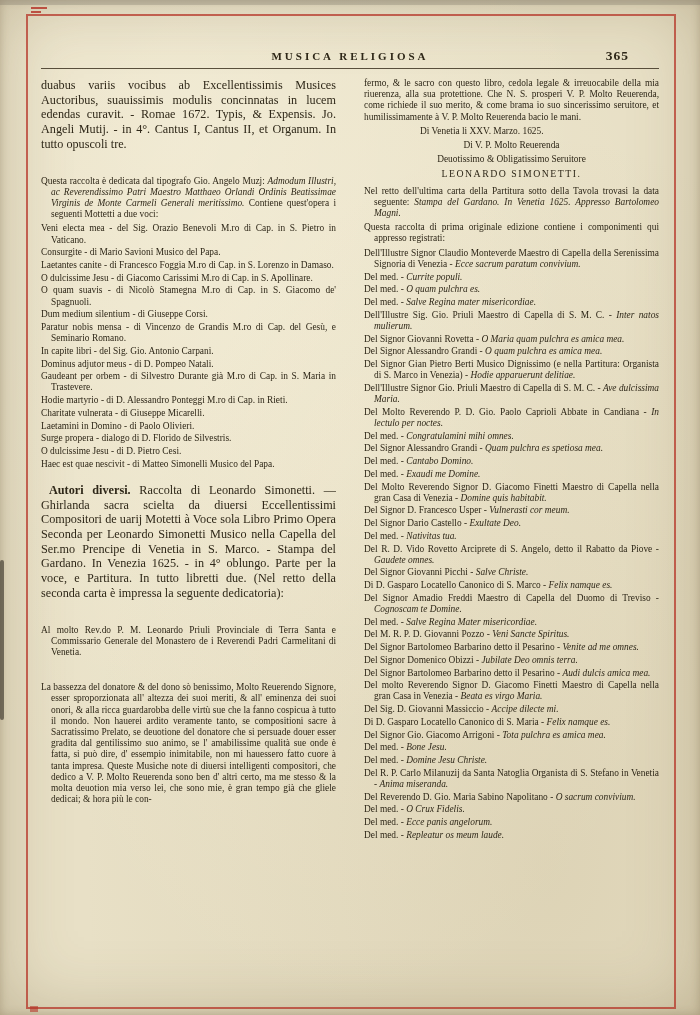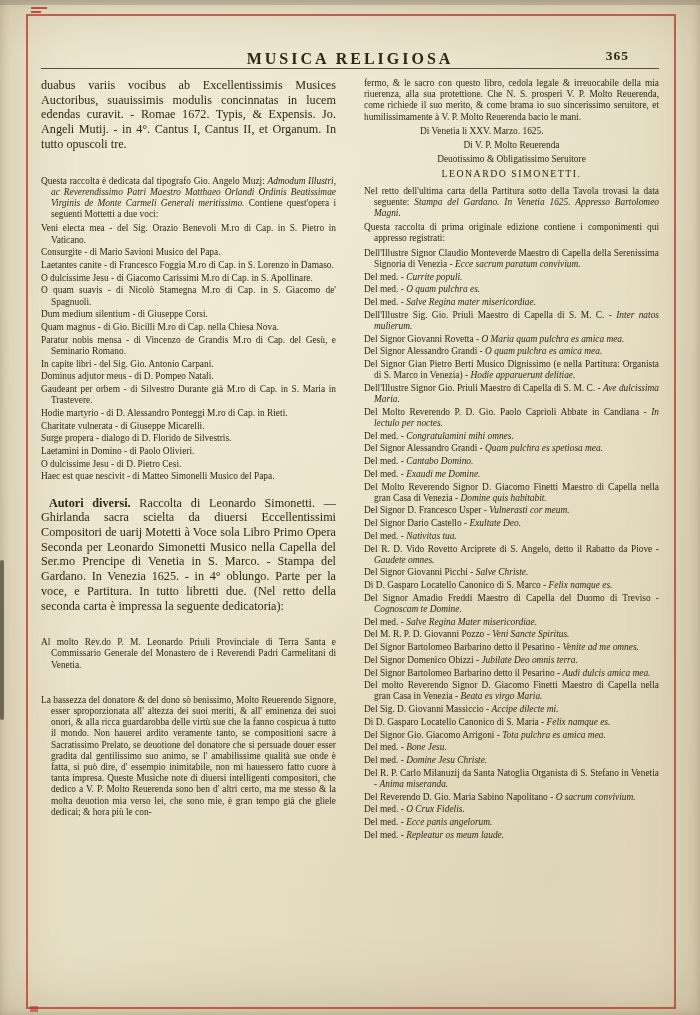--- a/index.html
+++ b/index.html
@@ -27,21 +27,21 @@
   .tick-b { left:31px; top:11px; width:10px; height:2px; }
   .tick-c { left:30px; bottom:3px; width:8px; height:6px; opacity:.7; }
   .scan-sliver { position:absolute; left:0; top:560px; width:4px; height:160px; background:rgba(35,30,22,0.55); border-radius:2px; }
   .top-shade { position:absolute; left:0; top:0; right:0; height:5px; background:rgba(120,112,98,0.30); }
 
   .content { position:absolute; left:41px; right:41px; top:48px; bottom:14px; }
 
   .pg-header { position:relative; height:20px; border-bottom:1px solid rgba(62,52,34,0.85); margin-bottom:9px; }
   .running-title {
     position:absolute; left:0; right:0; text-align:center;
-    font-weight:bold; font-size:16px; letter-spacing:3px; top:2px;
+    font-weight:bold; font-size:11px; letter-spacing:3px; top:2px;
   }
   .page-number { position:absolute; right:30px; top:0; font-weight:bold; font-size:13.5px; letter-spacing:1px; }
 
   .columns { display:flex; gap:28px; }
   .col { width:301px; }
 
   p { margin:0 0 3px 0; }
   .big   { font-size:12.2px; line-height:14.7px; text-align:justify; }
   .small { font-size:9.4px;  line-height:11.2px; text-align:justify; }
   .hang  { padding-left:10px; text-indent:-10px; }
@@ -87,37 +87,36 @@
             <p class="small hang">Consurgite - di Mario Savioni Musico del Papa.</p>
 
             <p class="small hang">Laetantes canite - di Francesco Foggia M.ro di Cap. in S. Lorenzo in Damaso.</p>
 
             <p class="small hang">O dulcissime Jesu - di Giacomo Carissimi M.ro di Cap. in S. Apollinare.</p>
 
             <p class="small hang">O quam suavis - di Nicolò Stamegna M.ro di Cap. in S. Giacomo de' Spagnuoli.</p>
 
             <p class="small hang">Dum medium silentium - di Giuseppe Corsi.</p>
 
-            <p class="small hang">Quam magnus - di Gio. Bicilli M.ro di Cap. nella Chiesa Nova.</p>
 
             <p class="small hang">Paratur nobis mensa - di Vincenzo de Grandis M.ro di Cap. del Gesù, e Seminario Romano.</p>
 
             <p class="small hang">In capite libri - del Sig. Gio. Antonio Carpani.</p>
 
             <p class="small hang">Dominus adjutor meus - di D. Pompeo Natali.</p>
 
             <p class="small hang">Gaudeant per orbem - di Silvestro Durante già M.ro di Cap. in S. Maria in Trastevere.</p>
 
             <p class="small hang">Hodie martyrio - di D. Alessandro Ponteggi M.ro di Cap. in Rieti.</p>
 
             <p class="small hang">Charitate vulnerata - di Giuseppe Micarelli.</p>
 
+            <p class="small hang">Laetamini in Domino - di Paolo Olivieri.</p>
+
             <p class="small hang">Surge propera - dialogo di D. Florido de Silvestris.</p>
-
-            <p class="small hang">Laetamini in Domino - di Paolo Olivieri.</p>
 
             <p class="small hang">O dulcissime Jesu - di D. Pietro Cesi.</p>
 
             <p class="small hang">Haec est quae nescivit - di Matteo Simonelli Musico del Papa.</p>
           </div>
 
         <p class="big sect-gap indent1"><span class="bold">Autori diversi.</span><span> Raccolta di Leonardo Simonetti. — Ghirlanda sacra scielta da diuersi Eccellentissimi Compositori de uarij Motetti à Voce sola Libro Primo Opera Seconda per Leonardo Simonetti Musico nella Capella del Ser.mo Prencipe di Venetia in S. Marco. - Stampa del Gardano. In Venezia 1625. - in 4° oblungo. Parte per la voce, e Partitura. In tutto libretti due. (Nel retto della seconda carta è impressa la seguente dedicatoria):</span></p>
 
         <p class="small hang mini-gap">Al molto Rev.do P. M. Leonardo Priuli Provinciale di Terra Santa e Commissario Generale del Monastero de i Reverendi Padri Carmelitani di Venetia.</p>
 

